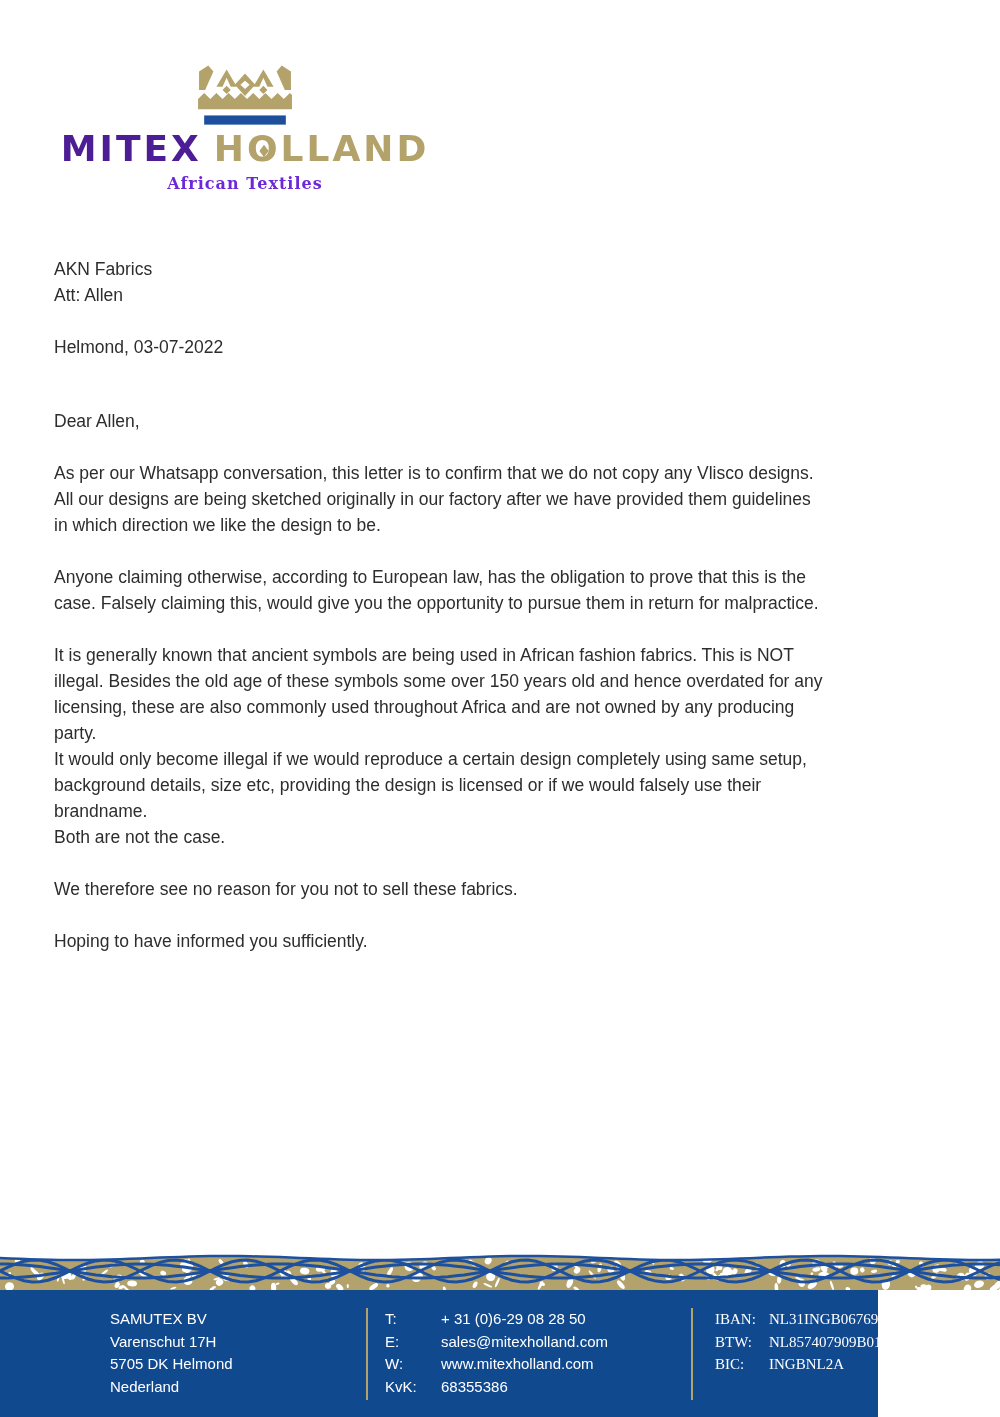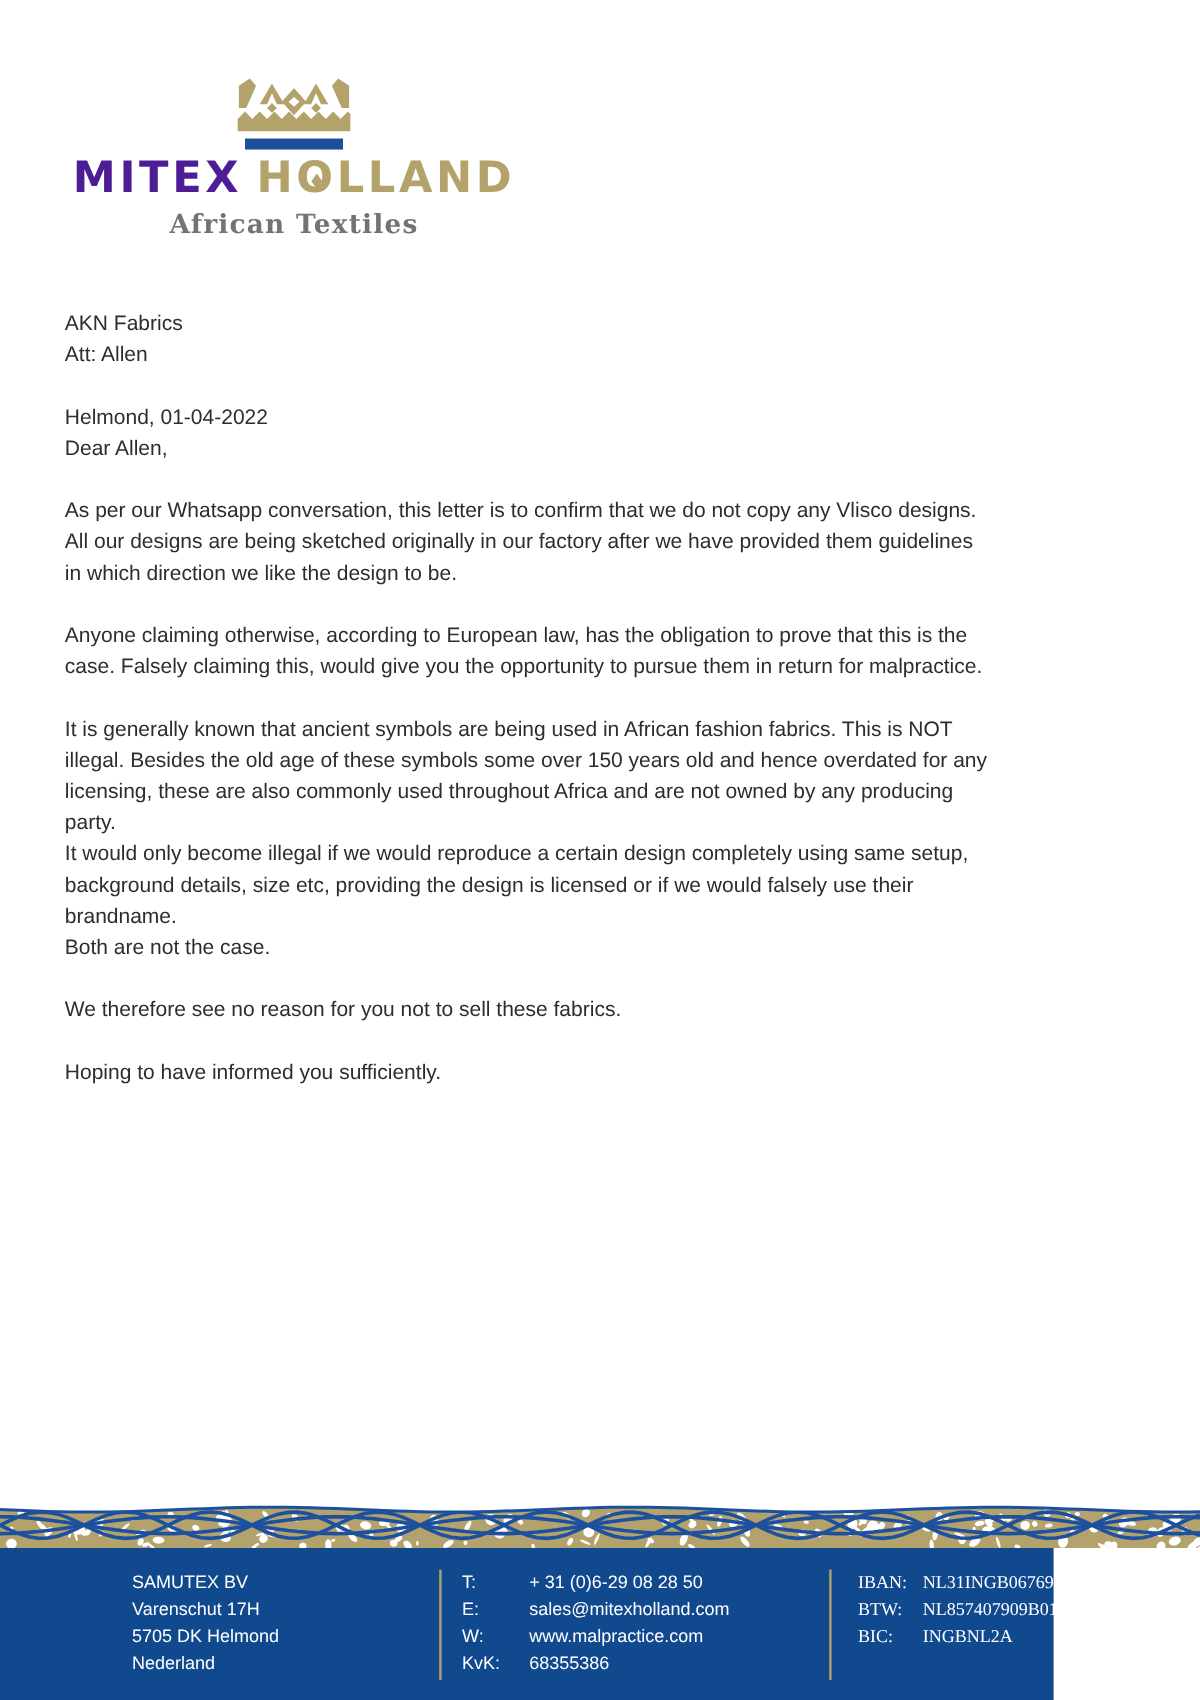--- a/index.html
+++ b/index.html
@@ -18,28 +18,28 @@
     font-size:36px;font-weight:bold;letter-spacing:3px;line-height:1.1;white-space:nowrap;
   }
   .mitex{color:#4c1d95;margin-right:12px;}
   .holland{color:#b3a269;}
   .o-wrap{position:relative;display:inline-block;}
   .o-diamond{
     position:absolute;left:50%;top:55%;width:9px;height:9px;background:#b3a269;
     transform:translate(-50%,-50%) scale(0.72,1) rotate(45deg);
   }
   .subtitle{
-    margin-top:5px;font-family:"DejaVu Serif",serif;font-size:22px;font-weight:bold;
-    color:#737373;letter-spacing:1px;
+    margin-top:5px;font-family:"DejaVu Serif",serif;font-size:16px;font-weight:bold;
+    color:#6d28d9;letter-spacing:1px;
   }
   
   .letter{position:absolute;left:54px;top:256px;width:900px;font-size:17.5px;line-height:26px;}
   .block{margin:0;white-space:pre-line;}
   .mt1{margin-top:26px;}
-  .mt2{}
+  .mt2{margin-top:48px;}
   
   .band{position:absolute;left:0;top:1252px;display:block;}
   .footer-bar{
     position:absolute;left:0;top:1290px;width:878px;height:127px;
     background:#11498f;color:#ffffff;font-size:15px;
   }
   .fcol{position:absolute;top:18px;line-height:22.5px;}
   .col1{left:110px;}
   .col2{left:385px;}
   .col3{left:715px;font-family:Liberation Serif, serif;}
@@ -69,21 +69,21 @@
     </svg>
     <div class="wordmark">
       <span class="mitex">MITEX</span><span class="holland"><span>H</span><span class="o-wrap"><span>O</span><i class="o-diamond"></i></span><span>LLAND</span></span>
     </div>
     <div class="subtitle">African Textiles</div>
   </header>
 
   <main class="letter">
     <p class="block">AKN Fabrics
 Att: Allen</p>
-    <p class="block mt1">Helmond, 01-04-2022</p>
+    <p class="block mt1">Helmond, 03-07-2022</p>
     <p class="block mt2">Dear Allen,</p>
     <p class="block mt1">As per our Whatsapp conversation, this letter is to confirm that we do not copy any Vlisco designs.
 All our designs are being sketched originally in our factory after we have provided them guidelines
 in which direction we like the design to be.</p>
     <p class="block mt1">Anyone claiming otherwise, according to European law, has the obligation to prove that this is the
 case. Falsely claiming this, would give you the opportunity to pursue them in return for malpractice.</p>
     <p class="block mt1">It is generally known that ancient symbols are being used in African fashion fabrics. This is NOT
 illegal. Besides the old age of these symbols some over 150 years old and hence overdated for any
 licensing, these are also commonly used throughout Africa and are not owned by any producing
 party.
@@ -295,21 +295,21 @@
       <div class="frow">
         <span class="flabel">T:</span>
         <span class="fvalue">+ 31 (0)6-29 08 28 50</span>
       </div>
       <div class="frow">
         <span class="flabel">E:</span>
         <span class="fvalue">sales@mitexholland.com</span>
       </div>
       <div class="frow">
         <span class="flabel">W:</span>
-        <span class="fvalue">www.malpractice.com</span>
+        <span class="fvalue">www.mitexholland.com</span>
       </div>
       <div class="frow">
         <span class="flabel">KvK:</span>
         <span class="fvalue">68355386</span>
       </div>
     </div>
 
     <div class="fdiv fdiv2"></div>
 
     <div class="fcol col3">

